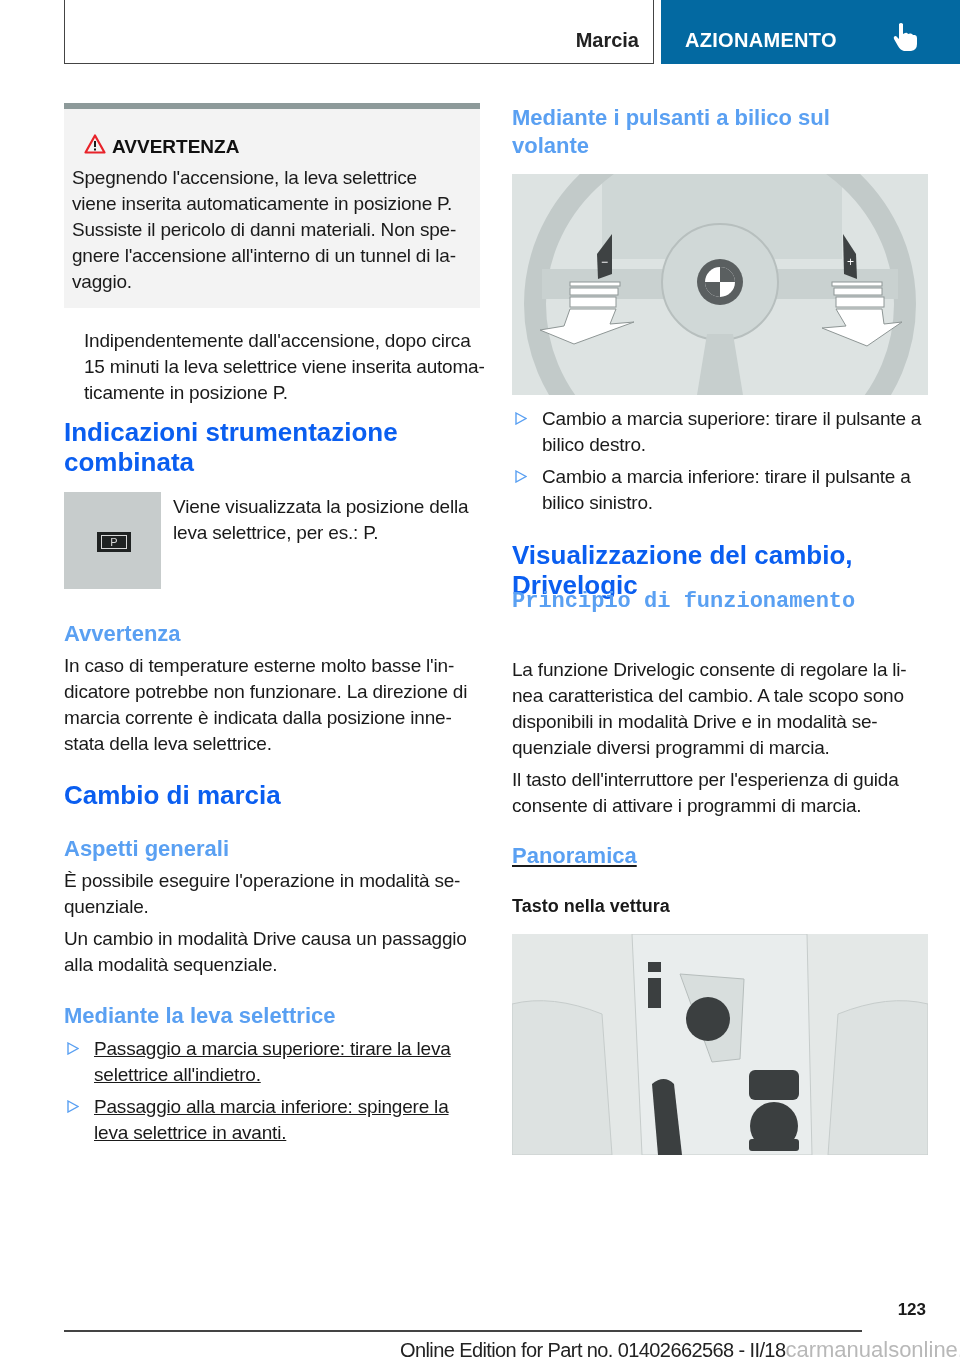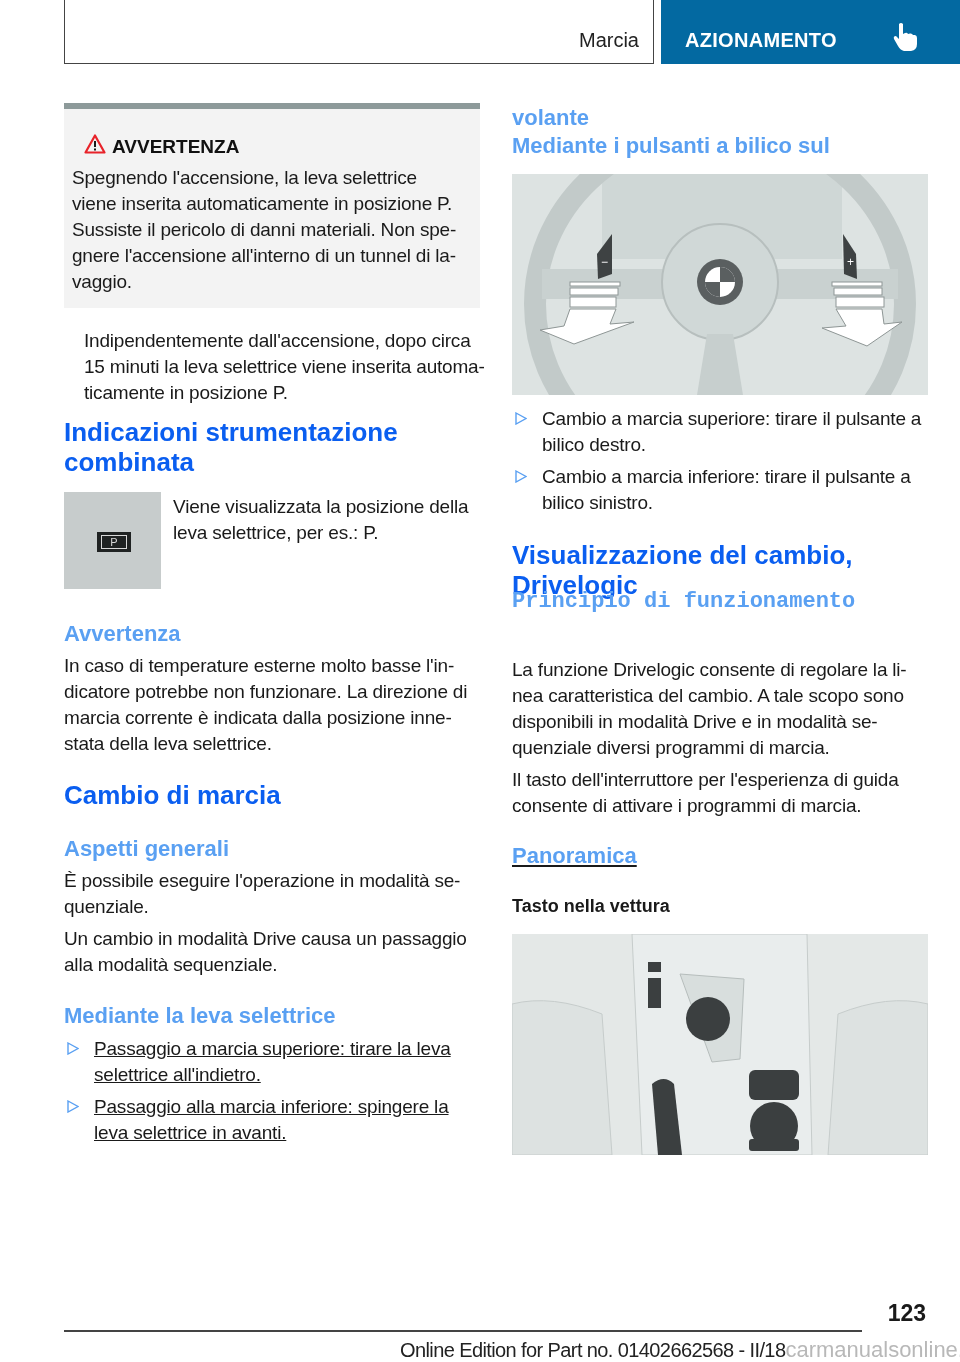--- a/index.html
+++ b/index.html
@@ -1,21 +1,21 @@
 <!DOCTYPE html>
 <html><head>
 <meta charset="utf-8">
 <style>
   html, body { margin: 0; padding: 0; background: #ffffff; }
   body { width: 960px; height: 1362px; position: relative; overflow: hidden;
          font-family: "Liberation Sans", "DejaVu Sans", sans-serif; color: #1a1a1a; }
 
   
   .hdr-left { position: absolute; left: 64px; top: 0; width: 590px; height: 64px;
-              border-left: 1.5px solid #444; border-right: 1.5px solid #444; border-bottom: 1.5px solid #444; box-sizing: border-box; }
+              border-left: 1.5px solid #444; border-right: 1.5px solid #444; border-bottom: 1.5px solid #444; box-sizing: border-box; font-weight: bold; }
   .hdr-section { position: absolute; right: 14px; top: 29px; font-size: 20px; color: #222; }
   .hdr-right { position: absolute; left: 661px; top: 0; width: 299px; height: 64px; background: #0369a1; }
   .hdr-chapter { position: absolute; left: 24px; top: 29px; font-size: 20px; font-weight: bold; color: #ffffff; letter-spacing: 0.3px; }
   .hdr-hand { position: absolute; left: 230px; top: 22px; width: 28px; height: 30px; }
 
   
   .col { position: absolute; top: 0; }
   .col-left { left: 64px; width: 416px; }
   .col-right { left: 512px; width: 416px; }
 
@@ -30,21 +30,21 @@
   .warn-bar { position: absolute; left: 0; top: 0; right: 0; height: 6px; background: #8d9a9a; }
   .warn-title { position: absolute; left: 48px; top: 33px; font-size: 19px; font-weight: bold; color: #111; }
   .warn-icon { position: absolute; left: 20px; top: 31px; width: 22px; height: 20px; }
   .warn-text { position: absolute; left: 8px; top: 62px; width: 404px; }
 
   .bullet { position: relative; padding-left: 30px; }
   .bullet .tri { position: absolute; left: 3px; top: 6px; width: 12px; height: 13px; }
 
   .img-box { position: absolute; overflow: hidden; }
   .footer-line { position: absolute; left: 64px; top: 1330px; width: 798px; height: 2px; background: #444; }
-  .page-num { position: absolute; right: 34px; top: 1300px; font-size: 23px; font-weight: bold; color: #1a1a1a; }
+  .page-num { position: absolute; right: 34px; top: 1300px; font-size: 17px; font-weight: bold; color: #1a1a1a; }
   .footer-text { position: absolute; left: 400px; top: 1337px; font-size: 20px; color: #222; letter-spacing: -0.6px; white-space: nowrap; }
   .footer-text .wm { color: #b8b8b8; font-size: 22px; letter-spacing: 0; }
 </style>
 </head>
 <body>
 
 <div class="hdr-left">
   <span class="hdr-section">Marcia</span>
 </div>
 <div class="hdr-right">
@@ -131,22 +131,22 @@
   <div class="bullet" style="margin-top:6px;">
     <svg class="tri" viewBox="0 0 12 13">
         <path d="M1 1 L11 6.5 L1 12 Z" fill="none" stroke="#5aa0f2" stroke-width="1.4"></path>
       </svg>
     <p class="body">Passaggio alla marcia inferiore: spingere la</p>
     <p class="body">leva selettrice in avanti.</p>
   </div>
 </div>
 
 <div class="col col-right" style="top:104px;">
+  <div class="h2" style="line-height:28px;">Mediante i pulsanti a bilico sul</div>
   <div class="h2" style="line-height:28px;">volante</div>
-  <div class="h2" style="line-height:28px;">Mediante i pulsanti a bilico sul</div>
 </div>
 
 <div class="img-box" style="left:512px; top:174px; width:416px; height:221px; background:#dfe5e4;">
   <svg width="416" height="221" viewBox="0 0 416 221">
     <rect x="0" y="0" width="416" height="221" fill="#dde3e2"></rect>
     <rect x="90" y="0" width="240" height="85" fill="#cfd7d6"></rect>
     <ellipse cx="208" cy="130" rx="185" ry="175" fill="none" stroke="#c2cac9" stroke-width="22"></ellipse>
     <rect x="30" y="95" width="356" height="30" fill="#c9d1d0"></rect>
     <circle cx="208" cy="108" r="58" fill="#d0d8d7" stroke="#b7bfbe" stroke-width="2"></circle>
     <circle cx="208" cy="108" r="23" fill="#5a5f60"></circle>

